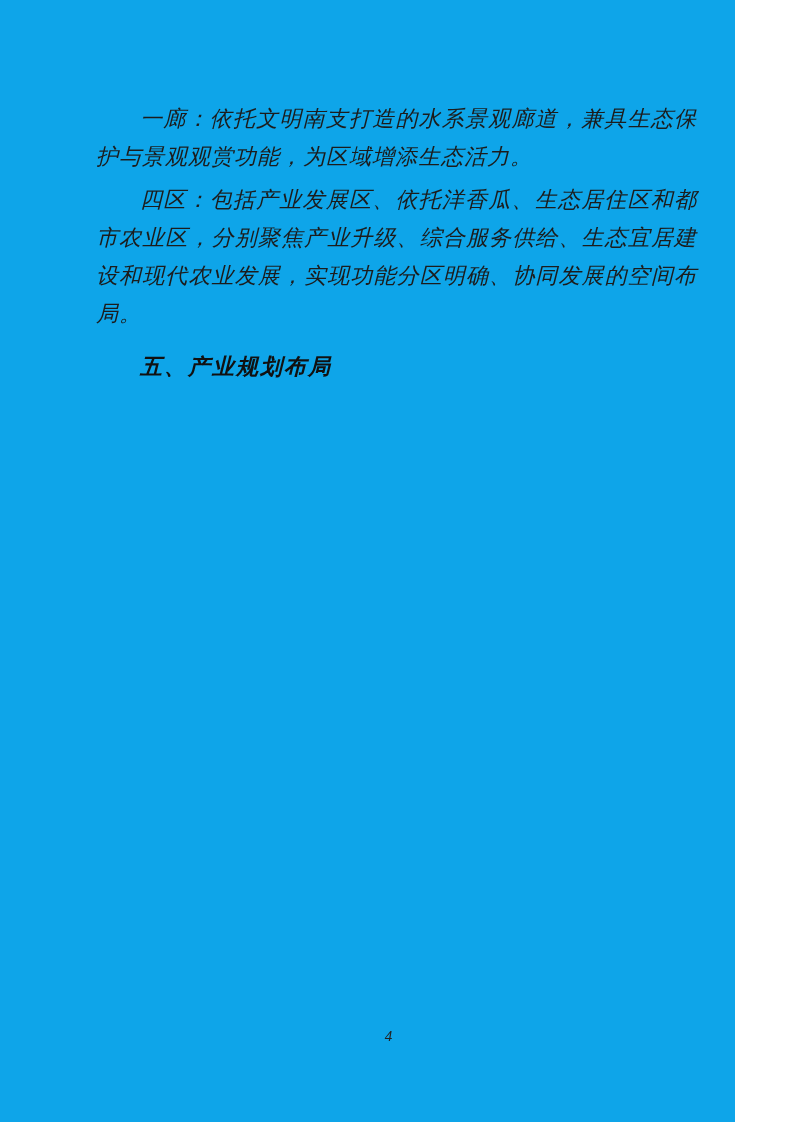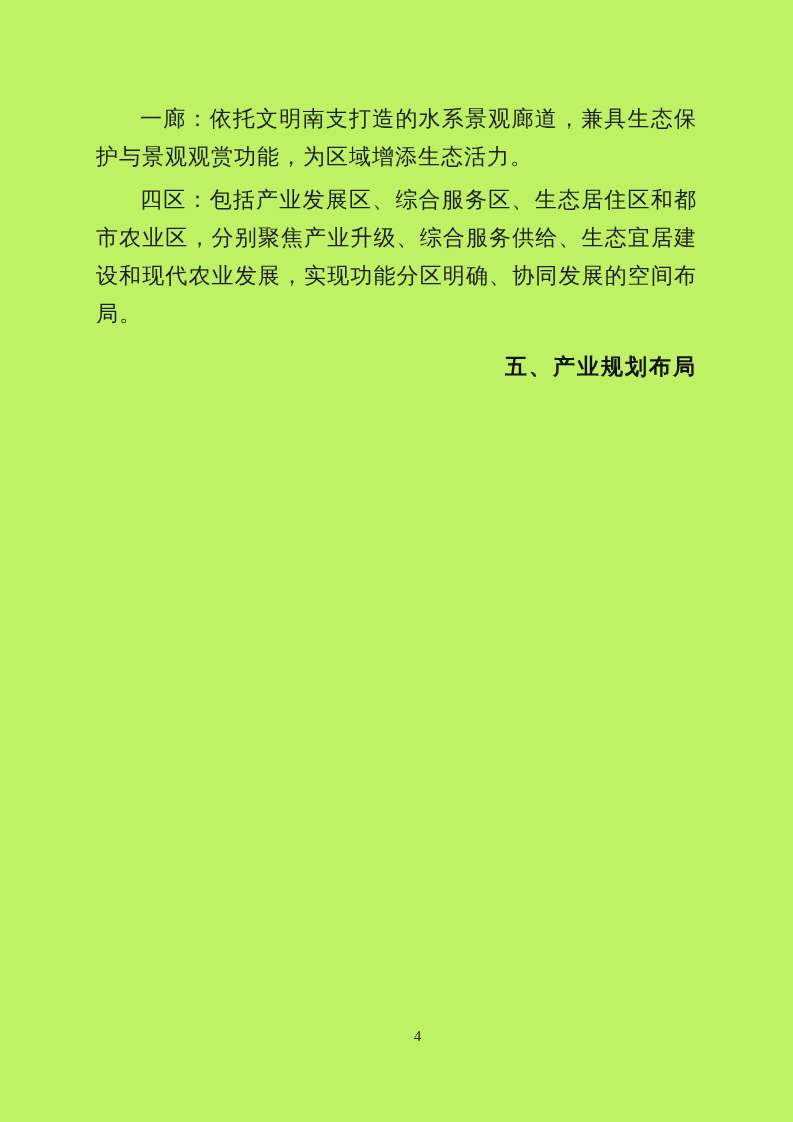--- a/index.html
+++ b/index.html
@@ -2,24 +2,25 @@
 <html><head>
 <meta charset="utf-8">
 <style>
   html, body {
     margin: 0;
     padding: 0;
     background: #ffffff;
   }
   .page {
     position: relative;
-    width: 793px;
+    width: 735px;
     height: 1122px;
-    background: #bef264;
+    background: #0ea5e9;
     overflow: hidden;
+    font-style: italic;
   }
   .content {
     position: absolute;
     left: 96px;
     top: 100px;
     width: 601px;
     color: #1c1c1c;
     font-family: "Liberation Serif", "DejaVu Serif", serif;
     font-size: 22px;
     line-height: 38px;
@@ -32,36 +33,36 @@
   }
   .heading {
     font-family: "Liberation Sans", "DejaVu Sans", sans-serif;
     font-size: 22px;
     font-weight: bold;
     color: #111111;
     margin: 14px 0 12px 0;
     text-indent: 2em;
     letter-spacing: 2px;
     line-height: 40px;
-    text-align: right;
+    text-align: left;
   }
   .page-number {
     position: absolute;
     left: 42px;
     right: 0;
     top: 1028px;
     text-align: center;
     font-family: "Liberation Serif", "DejaVu Serif", serif;
     font-size: 15px;
     color: #222222;
   }
 </style>
 </head>
 <body>
 
 <div class="page">
   <div class="content">
     <p class="para">一廊：依托文明南支打造的水系景观廊道，兼具生态保护与景观观赏功能，为区域增添生态活力。</p>
-    <p class="para">四区：包括产业发展区、综合服务区、生态居住区和都市农业区，分别聚焦产业升级、综合服务供给、生态宜居建设和现代农业发展，实现功能分区明确、协同发展的空间布局。</p>
+    <p class="para">四区：包括产业发展区、依托洋香瓜、生态居住区和都市农业区，分别聚焦产业升级、综合服务供给、生态宜居建设和现代农业发展，实现功能分区明确、协同发展的空间布局。</p>
     <h2 class="heading">五、产业规划布局</h2>
   </div>
   <div class="page-number">4</div>
 </div>
 
 </body></html>

